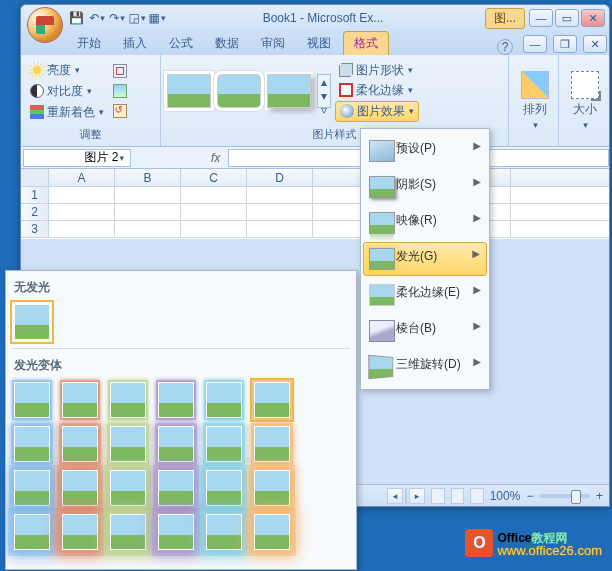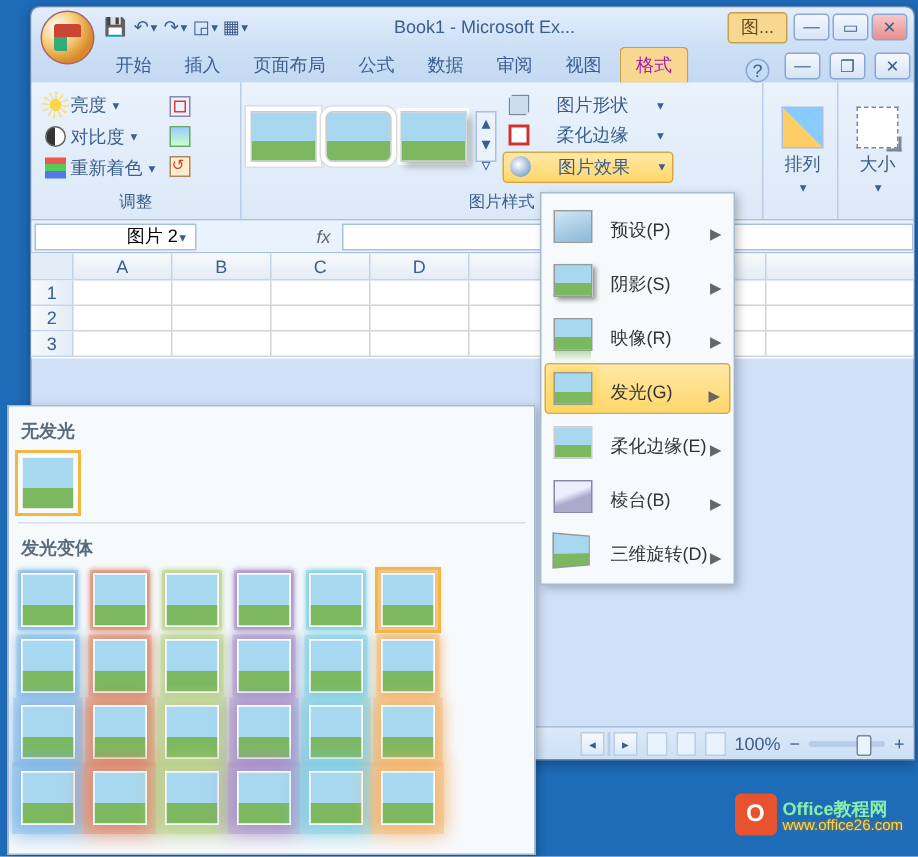--- a/index.html
+++ b/index.html
@@ -38,21 +38,21 @@
 .compress::after{content:"";position:absolute;inset:2px;border:1px solid #c43}
 .change{width:14px;height:14px;background:linear-gradient(#9cf,#cfc);border:1px solid #6a6}
 .reset{width:14px;height:14px;border:1px solid #a86;background:#fec;position:relative}
 .reset::after{content:"↺";position:absolute;font-size:10px;color:#c43;top:-1px;left:1px}
 .styles{display:flex;gap:6px;align-items:center}
 .style-thumb{width:44px;height:34px;background:linear-gradient(#a8d8f0 60%,#7cb860 60%);border:1px solid #ccc;box-shadow:0 0 0 3px #fff,0 0 0 4px #ddd}
 .style-thumb.t2{border-radius:5px}
 .style-thumb.t3{box-shadow:3px 3px 5px rgba(0,0,0,.3),0 0 0 2px #fff}
 .style-more{width:14px;height:34px;border:1px solid #a8c0e0;background:#eaf2fb;display:flex;flex-direction:column;justify-content:space-around;align-items:center;color:#3b5e8c;font-size:8px}
 .fmt-col{display:flex;flex-direction:column;gap:1px}
-.fmt-row{display:flex;align-items:center;gap:18px;padding:1px 4px;color:#3b5e8c}
+.fmt-row{display:flex;align-items:center;gap:3px;padding:1px 4px;color:#3b5e8c}
 .fmt-row.hl{background:linear-gradient(#ffe9a8,#ffd76b);border:1px solid #d9a93f;border-radius:3px}
 .shape-ico{width:14px;height:14px;background:#cde;border:1px solid #789;clip-path:polygon(20% 0,100% 0,100% 80%,80% 100%,0 100%,0 20%)}
 .border-ico{width:14px;height:14px;border:2px solid #c33;background:#fff}
 .effect-ico{width:14px;height:14px;background:radial-gradient(circle at 40% 40%,#fff,#8ac 70%);border-radius:50%}
 .bigbtn{display:flex;flex-direction:column;align-items:center;gap:2px;padding:2px 6px;color:#3b5e8c}
 .bigico{width:28px;height:28px;background:#dce9f8;border:1px solid #a8c0e0}
 .arrange-ico{background:linear-gradient(45deg,#fc6 50%,#8cf 50%)}
 .size-ico{background:#fff;border:1px dashed #789;position:relative}
 .size-ico::after{content:"";position:absolute;right:-3px;bottom:-3px;width:8px;height:8px;border-right:2px solid #789;border-bottom:2px solid #789}
 .namebox-row{height:22px;background:#eaf2fb;border-bottom:1px solid #a8c0e0;display:flex;align-items:center}
@@ -65,21 +65,21 @@
 .ch.corner{width:28px;background:#e4ecf6}
 .ch.c{width:66px}
 .rows{display:flex}
 .rowhdrs{width:28px}
 .rh{height:17px;background:linear-gradient(90deg,#f7fafd,#e4ecf6);border-bottom:1px solid #c4d4e8;border-right:1px solid #c4d4e8;text-align:center;color:#3b5e8c;line-height:17px}
 .cells{flex:1}
 .crow{height:17px;border-bottom:1px solid #d4d4d4;display:flex}
 .cell{width:66px;border-right:1px solid #d4d4d4}
 
 .fx-menu{position:absolute;left:360px;top:128px;width:130px;background:#f7fafd;border:1px solid #a8bacc;box-shadow:2px 2px 6px rgba(0,0,0,.25);padding:3px 2px;z-index:20}
-.fx-item{display:flex;align-items:flex-end;gap:12px;padding:6px 6px;margin:2px 0;color:#333;position:relative}
+.fx-item{display:flex;align-items:flex-start;gap:1px;padding:6px 6px;margin:2px 0;color:#333;position:relative}
 .fx-item.hl{background:linear-gradient(#ffe9a8,#ffd76b);border:1px solid #d9a93f;border-radius:3px;padding:5px 5px}
 .fx-thumb{width:26px;height:22px;background:linear-gradient(#a8d8f0 60%,#7cb860 60%);border:1px solid #999;flex-shrink:0}
 .fx-thumb.preset{background:linear-gradient(160deg,#cfe6f7,#8ab8d8)}
 .fx-thumb.shadow{box-shadow:2px 2px 3px rgba(0,0,0,.4)}
 .fx-thumb.reflect{position:relative}
 .fx-thumb.reflect::after{content:"";position:absolute;left:0;right:0;top:100%;height:8px;background:linear-gradient(#7cb86088,transparent)}
 .fx-thumb.glow{box-shadow:0 0 6px 2px #ffd54a}
 .fx-thumb.soft{filter:blur(.5px);border-color:#ccc}
 .fx-thumb.bevel{background:linear-gradient(160deg,#eef 40%,#aac 60%);border:1px solid #88a}
 .fx-thumb.rot3d{transform:perspective(40px) rotateY(18deg);background:linear-gradient(#a8d8f0 60%,#7cb860 60%)}
@@ -99,22 +99,22 @@
 .sb-track{flex:1;height:16px;background:#e4ecf6;border:1px solid #b8cde8;position:relative}
 .sb-arrow{width:16px;height:16px;background:linear-gradient(#f7fafd,#dce9f8);border:1px solid #b8cde8;display:flex;align-items:center;justify-content:center;font-size:9px}
 .viewbtn{width:18px;height:16px;border:1px solid #b8cde8;background:#eaf2fb}
 .zoom-slider{width:70px;height:4px;background:#b8cde8;position:relative;border-radius:2px}
 .zoom-slider::after{content:"";position:absolute;left:32px;top:-4px;width:8px;height:12px;background:#eaf2fb;border:1px solid #789;border-radius:2px}
 
 .watermark{position:absolute;right:10px;bottom:14px;display:flex;align-items:center;gap:4px;z-index:30}
 .wm-logo{width:28px;height:28px;background:#e8532f;border-radius:4px;display:flex;align-items:center;justify-content:center;color:#fff;font-weight:bold;font-size:16px}
 .wm-text{display:flex;flex-direction:column;line-height:1}
 .wm-l1{color:#e8532f;font-weight:bold;font-size:15px}
-.wm-l1 span{color:#86efac}
-.wm-l2{color:#ffd54a;font-size:10px;text-shadow:0 0 2px #c80}
+.wm-l1 span{color:#000000}
+.wm-l2{color:#ffd54a;font-size:13px;text-shadow:0 0 2px #c80}
 </style>
 </head>
 <body>
 
 <div class="window">
   <div class="orb"></div>
   <div class="titlebar">
     <div class="qat">
       <div class="qat-btn">💾</div>
       <div class="qat-btn">↶<span class="dd">▾</span></div>
@@ -127,21 +127,20 @@
     <div class="winbtns">
       <div class="winbtn">—</div>
       <div class="winbtn">▭</div>
       <div class="winbtn close">✕</div>
     </div>
   </div>
 
   <div class="tabs">
     <div class="tab">开始</div>
     <div class="tab">插入</div>
-    <div class="tab">页面布局</div>
     <div class="tab">公式</div>
     <div class="tab">数据</div>
     <div class="tab">审阅</div>
     <div class="tab">视图</div>
     <div class="tab active">格式</div>
     <div class="help">?</div>
     <div class="winbtn" style="margin:0 2px 2px">—</div>
     <div class="winbtn" style="margin:0 2px 2px">❐</div>
     <div class="winbtn" style="margin:0 2px 2px">✕</div>
   </div>

